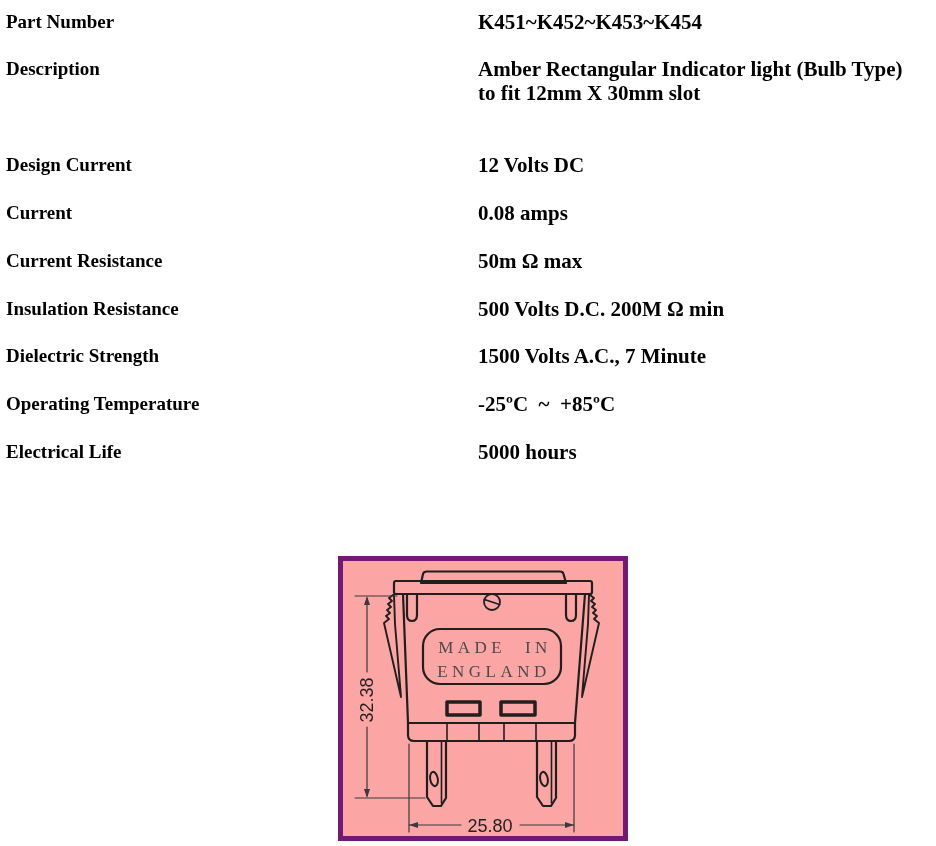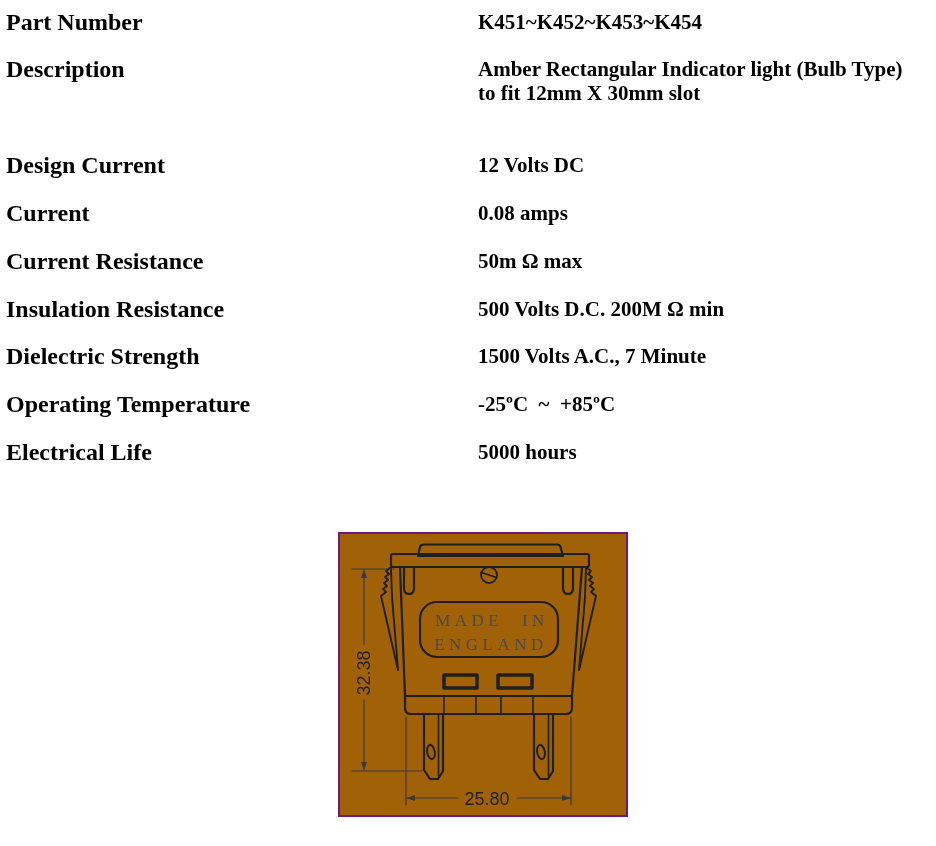--- a/index.html
+++ b/index.html
@@ -3,32 +3,32 @@
 <meta charset="utf-8">
 <style>
   * { margin: 0; padding: 0; box-sizing: border-box; }
   html, body { width: 936px; height: 846px; background: #ffffff; overflow: hidden; }
   body { font-family: "Liberation Serif", serif; color: #000; position: relative; }
 
   .spec-table { position: absolute; left: 0; top: 0; width: 936px; }
   .spec-row { position: absolute; left: 0; width: 936px; }
   .spec-label {
     position: absolute; left: 6px; top: 0;
-    font-size: 24px; font-weight: bold; line-height: 24px;
+    font-size: 19px; font-weight: bold; line-height: 24px;
     white-space: pre-wrap;
   }
   .spec-value {
     position: absolute; left: 478px; top: 0; width: 446px;
     font-size: 21px; font-weight: bold; line-height: 24px;
     white-space: pre-wrap;
   }
 
   .drawing-wrap {
-    position: absolute; left: 338px; top: 532px; width: 290px; height: 285px;
-    background: #a16207; border: 2px solid #701a75;
+    position: absolute; left: 338px; top: 556px; width: 290px; height: 285px;
+    background: #fca5a5; border: 5px solid #701a75;
   }
   .drawing-wrap svg { position: absolute; left: -1px; top: -1px; }
 
   .badge-text {
     font-family: "Liberation Serif", serif;
     letter-spacing: 4.5px; word-spacing: 10px;
   }
   .dim-text { font-family: "Liberation Sans", sans-serif; }
 </style>
 </head>

